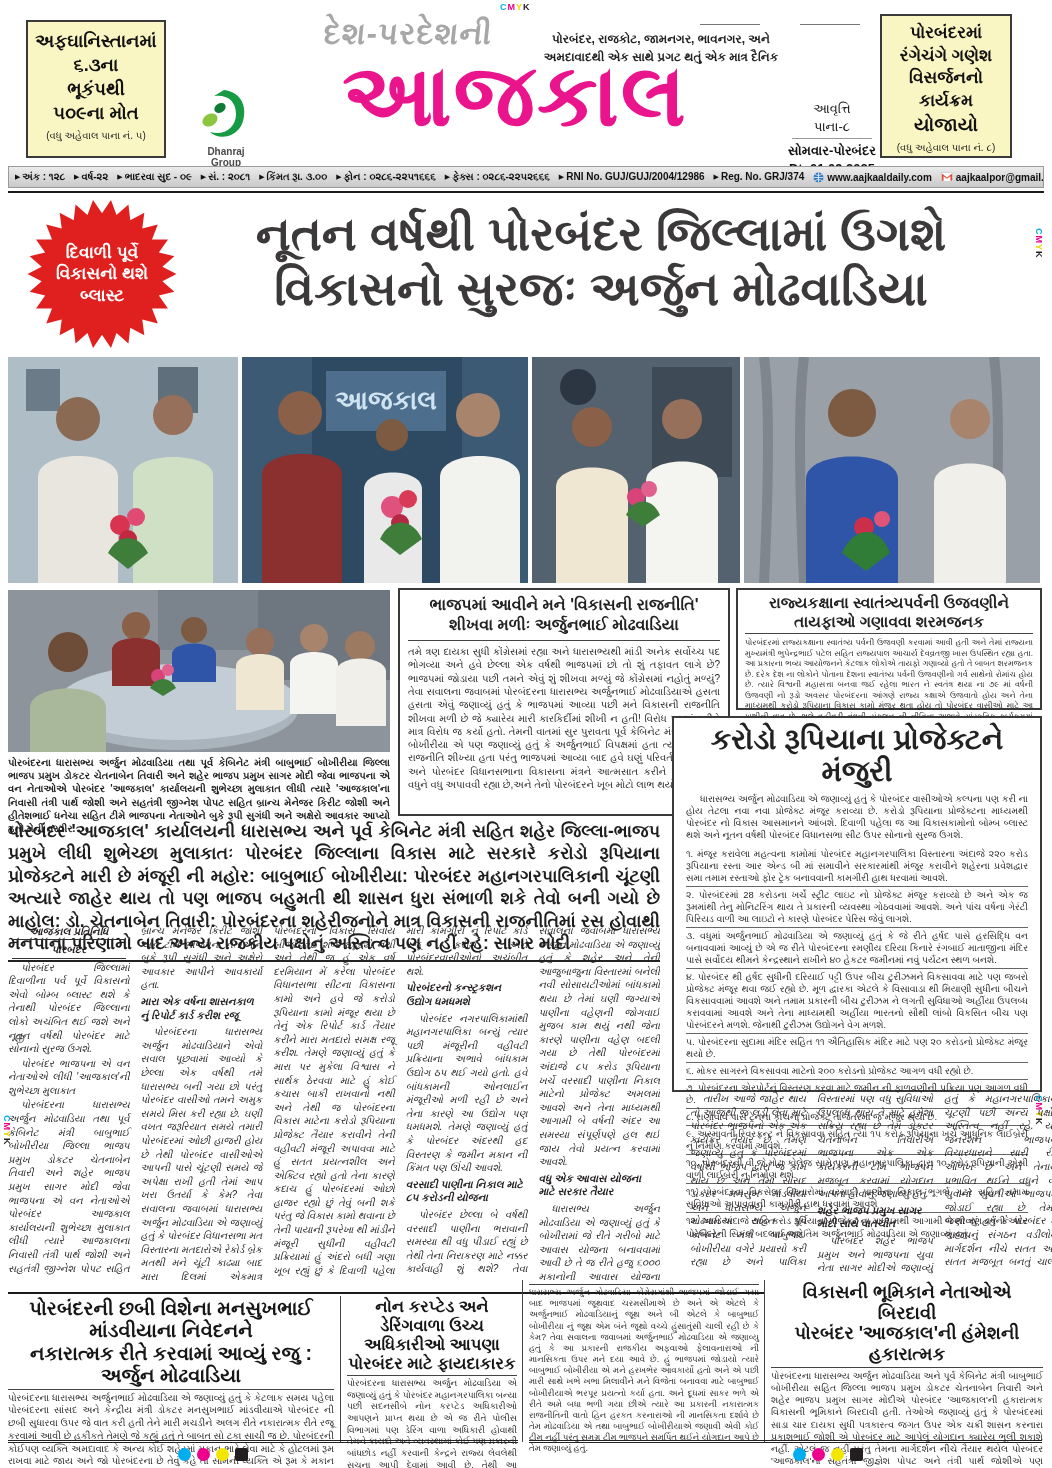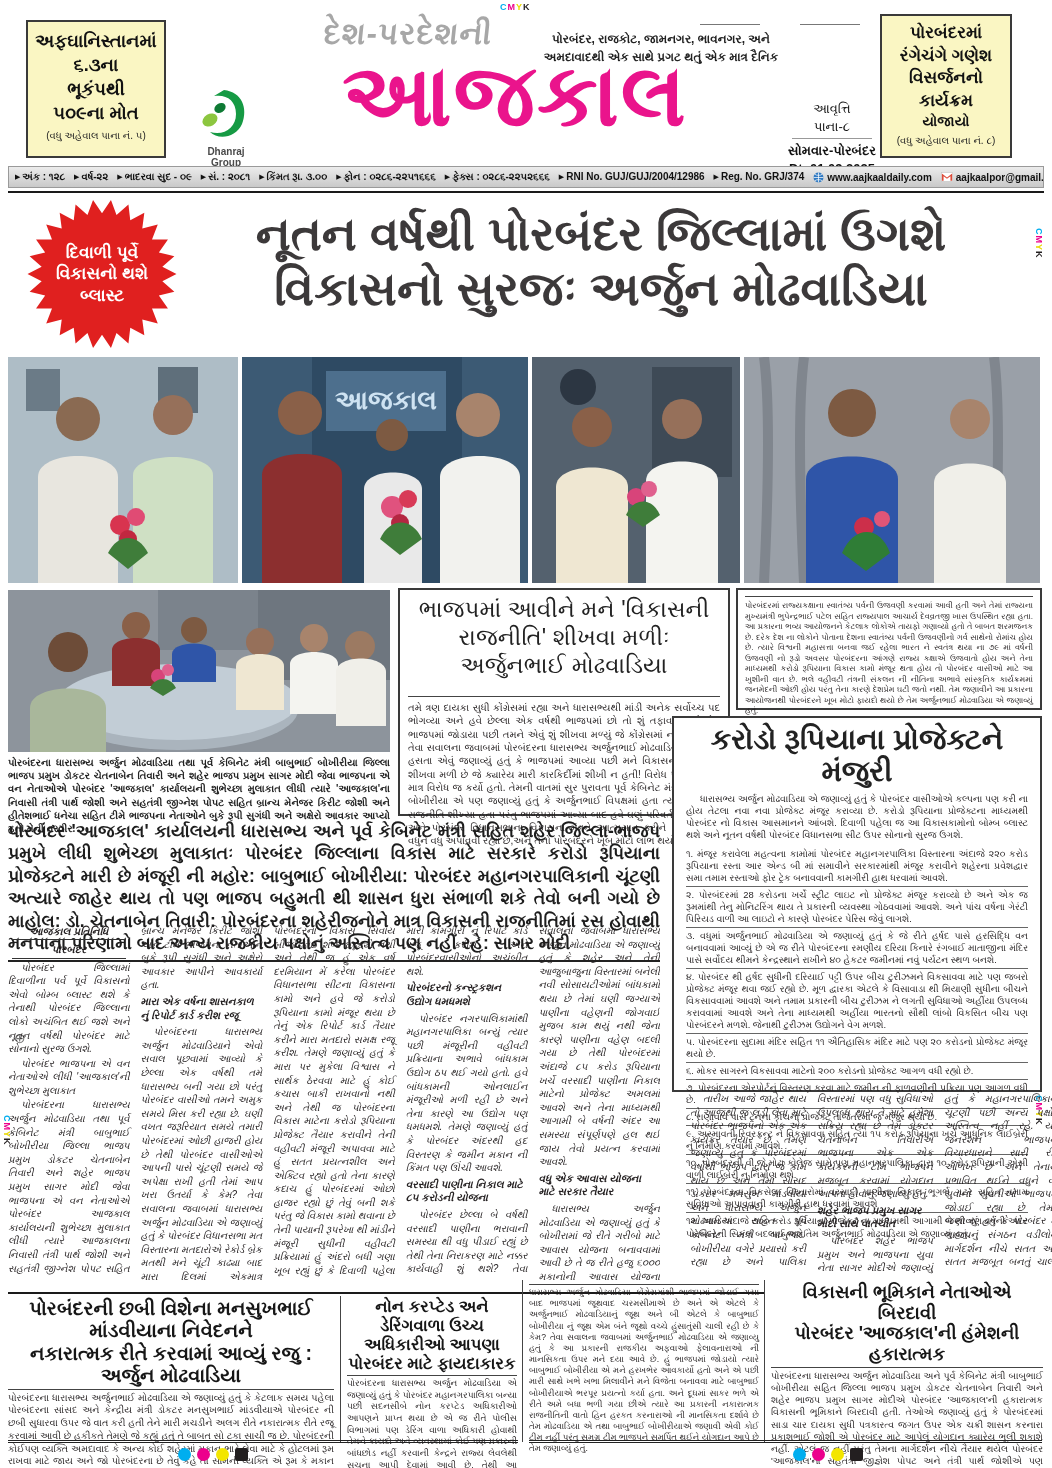--- a/index.html
+++ b/index.html
@@ -25,21 +25,21 @@
   .rule{background:#1a1a1a;}
   
   .badge-text{position:absolute;width:100%;text-align:center;color:#fff;font-weight:bold;font-size:17px;line-height:1.25;top:50%;transform:translateY(-50%);}
   .lead-headline{text-align:center;font-weight:bold;font-size:47px;line-height:1.18;color:#3c393a;letter-spacing:0px;}
   
   .photo{background:#9aa4ad;overflow:hidden;}
   .photo svg{display:block;}
   .caption{font-size:10px;font-weight:bold;text-align:justify;line-height:1.32;color:#222;}
   
   .boxed{border:2px solid #3a3a3a;box-sizing:border-box;padding:5px 8px;background:#fff;}
-  .art-head-lg{font-weight:normal;font-size:23px;line-height:1.22;text-align:center;color:#222;margin-bottom:17px;}
+  .art-head-lg{font-weight:bold;font-size:16px;line-height:1.22;text-align:center;color:#222;margin-bottom:6px;}
   .art-head-md{font-weight:bold;font-size:15.5px;line-height:1.2;text-align:center;color:#222;margin-bottom:2px;}
   .art-head-xl{font-weight:bold;font-size:29px;line-height:1.1;text-align:center;color:#222;margin:2px 0 5px;}
   .art-body{font-size:10px;line-height:1.33;text-align:justify;}
   .art-body-sm{font-size:9px;line-height:1.3;text-align:justify;}
   .hr-thin{border:none;border-top:1px solid #444;margin:2px 0 4px;}
   .crore-intro{font-size:9.4px;line-height:1.3;text-align:justify;text-indent:14px;margin-bottom:4px;}
   .crore-item{font-size:9.4px;line-height:1.28;text-align:justify;padding:2px 0;border-bottom:1px solid #666;}
   .crore-item:last-child{border-bottom:none;}
   
   .standfirst{font-weight:bold;font-size:17.5px;line-height:1.28;text-align:justify;color:#1d1d1d;
@@ -109,21 +109,21 @@
     <div class="ed-rule"></div>
     <div class="ed-bold">સોમવાર-પોરબંદર</div>
     <div class="ed-bold">Dt. 01.09.2025</div>
   </div>
 
   <div class="abs side-box" style="left:880px;top:14px;width:132px;height:144px;padding-top:6px;">
     <div class="bx-line" style="font-size:17px;">પોરબંદરમાં</div>
     <div class="bx-line" style="font-size:17px;">રંગેચંગે ગણેશ</div>
     <div class="bx-line" style="font-size:17px;">વિસર્જનનો</div>
     <div class="bx-line" style="font-size:17px;">કાર્યક્રમ</div>
-    <div class="bx-line" style="font-size:14px;">યોજાયો</div>
+    <div class="bx-line" style="font-size:19px;">યોજાયો</div>
     <div class="bx-note">(વધુ અહેવાલ પાના નં. ૮)</div>
   </div>
 
   <div class="abs infobar">
     <span id="ib-items" style="display:flex;gap:9px;">
         <span class="ib-item">અંક : ૧૨૮</span>
         <span class="ib-item">વર્ષ-૨૨</span>
         <span class="ib-item">ભાદરવા સુદ - ૦૯</span>
         <span class="ib-item">સં. : ૨૦૮૧</span>
         <span class="ib-item">કિંમત રૂા. ૩.૦૦</span>
@@ -262,20 +262,21 @@
   </div>
   <div class="abs caption" style="left:8px;top:756px;width:382px;">પોરબંદરના ધારાસભ્ય અર્જુન મોઢવાડિયા તથા પૂર્વ કેબિનેટ મંત્રી બાબુભાઈ બોખીરીયા જિલ્લા ભાજપ પ્રમુખ ડોકટર ચેતનાબેન તિવારી અને શહેર ભાજપ પ્રમુખ સાગર મોદી જેવા ભાજપના એ વન નેતાઓએ પોરબંદર 'આજકાલ' કાર્યાલયની શુભેચ્છા મુલાકાત લીધી ત્યારે 'આજકાલ'ના નિવાસી તંત્રી પાર્થ જોશી અને સહતંત્રી જીગ્નેશ પોપટ સહિત બ્રાન્ચ મેનેજર કિરીટ જોશી અને હીતેશભાઈ ધનેચા સહિત ટીમે ભાજપના નેતાઓને બુકે રૂપી સુગંધી અને અક્ષેરો આવકાર આપ્યો હતો તેની તસ્વીર.</div>
 
   <div class="abs boxed" style="left:398px;top:588px;width:332px;height:228px;">
     <div class="art-head-lg">ભાજપમાં આવીને મને 'વિકાસની રાજનીતિ' શીખવા મળીઃ અર્જુનભાઈ મોઢવાડિયા</div>
     <hr class="hr-thin">
     <div class="art-body">તમે ત્રણ દાયકા સુધી કોંગ્રેસમાં રહ્યા અને ધારાસભ્યથી માંડી અનેક સર્વોચ્ચ પદ ભોગવ્યા અને હવે છેલ્લા એક વર્ષથી ભાજપમાં છો તો શું તફાવત લાગે છે? ભાજપમાં જોડાયા પછી તમને એવું શું શીખવા મળ્યું જે કોંગ્રેસમાં નહોતું મળ્યું? તેવા સવાલના જવાબમાં પોરબંદરના ધારાસભ્ય અર્જુનભાઈ મોઢવાડિયાએ હસતા હસતા એવું જણાવ્યું હતું કે ભાજપમાં આવ્યા પછી મને વિકાસની રાજનીતિ શીખવા મળી છે જે ક્યારેય મારી કારકિર્દીમાં શીખી ન હતી! વિરોધ પક્ષમાં રહીને માત્ર વિરોધ જ કર્યો હતો. તેમની વાતમાં સુર પુરાવતા પૂર્વ કેબિનેટ મંત્રી બાબુભાઈ બોખીરીયા એ પણ જણાવ્યું હતું કે અર્જુનભાઈ વિપક્ષમાં હતા ત્યારે વિપક્ષની રાજનીતિ શીખ્યા હતા પરંતુ ભાજપમાં આવ્યા બાદ હવે ઘણું પરિવર્તન આવ્યું છે અને પોરબંદર વિધાનસભાના વિકાસના મંત્રને આત્મસાત કરીને સરકારમાંથી વધુને વધુ અપાવવી રહ્યા છે,અને તેનો પોરબંદરને ખૂબ મોટો લાભ થયો છે.</div>
   </div>
 
   <div class="abs boxed" style="left:736px;top:588px;width:306px;height:122px;padding:4px 7px;">
+    <div class="art-head-md">રાજ્યકક્ષાના સ્વાતંત્ર્યપર્વની ઉજવણીને તાયફાઓ ગણાવવા શરમજનક</div>
     <hr class="hr-thin">
     <div class="art-body-sm" style="font-size:8.1px;">પોરબંદરમાં રાજ્યકક્ષાના સ્વાતંત્ર્ય પર્વની ઉજવણી કરવામાં આવી હતી અને તેમાં રાજ્યના મુખ્યમંત્રી ભુપેન્દ્રભાઈ પટેલ સહિત રાજ્યપાલ આચાર્ય દેવવ્રતજી ખાસ ઉપસ્થિત રહ્યા હતા. આ પ્રકારના ભવ્ય આયોજનને કેટલાક લોકોએ તાયફો ગણાવ્યો હતો તે બાબત શરમજનક છે. દરેક દેશ ના લોકોને પોતાના દેશના સ્વાતંત્ર્ય પર્વની ઉજવણીનો ગર્વ સાથેનો રોમાંચ હોય છે. ત્યારે વિશ્વની મહાસત્તા બનવા જઈ રહેલા ભારત ને સ્વતંત્ર થયા ના ૭૯ માં વર્ષની ઉજવણી નો રૂડો અવસર પોરબંદરના આંગણે રાજ્ય કક્ષાએ ઉજવાતો હોય અને તેના માધ્યમથી કરોડો રૂપિયાના વિકાસ કામો મંજૂર થતા હોય તો પોરબંદર વાસીઓ માટે આ ખુશીની વાત છે. ભલે વહીવટી તંત્રની સંકલન ની નીતિના અભાવે સાંસ્કૃતિક કાર્યક્રમમાં જનમેદની ઓછી હોય પરંતુ તેના કારણે દેશપ્રેમ ઘટી જતો નથી. તેમ જણાવીને આ પ્રકારના આયોજનથી પોરબંદરને ખૂબ મોટો ફાયદો થયો છે તેમ અર્જુનભાઈ મોઢવાડિયા એ જણાવ્યું હતું.</div>
   </div>
 
   <div class="abs boxed" style="left:672px;top:716px;width:370px;height:376px;padding:4px 12px;">
     <div class="art-head-xl">કરોડો રૂપિયાના પ્રોજેક્ટને મંજુરી</div>
     <div class="crore-intro">ધારાસભ્ય અર્જુન મોઢવાડિયા એ જણાવ્યું હતું કે પોરબંદર વાસીઓએ કલ્પના પણ કરી ના હોય તેટલા નવા નવા પ્રોજેક્ટ મંજૂર કરાવ્યા છે. કરોડો રૂપિયાના પ્રોજેક્ટના માધ્યમથી પોરબંદર નો વિકાસ આસમાનને આંબશે. દિવાળી પહેલા જ આ વિકાસકામોનો બોમ્બ બ્લાસ્ટ થશે અને નૂતન વર્ષથી પોરબંદર વિધાનસભા સીટ ઉપર સોનાનો સુરજ ઉગશે.</div>
     <div>
         <div class="crore-item">૧. મંજૂર કરાવેલા મહત્વના કામોમાં પોરબંદર મહાનગરપાલિકા વિસ્તારના અંદાજે ૨૨૦ કરોડ રૂપિયાના રસ્તા આર એન્ડ બી માં સમાવીને સરકારમાંથી મંજૂર કરાવીને શહેરના પ્રવેશદ્વાર સમા તમામ રસ્તાઓ ફોર ટ્રેક બનાવવાની કામગીરી હાથ ધરવામાં આવશે.</div>
         <div class="crore-item">૨. પોરબંદરમાં 28 કરોડના ખર્ચે સ્ટ્રીટ લાઇટ નો પ્રોજેક્ટ મંજૂર કરાવ્યો છે અને એક જ રૂમમાંથી તેનુ મોનિટરિંગ થાય તે પ્રકારની વ્યવસ્થા ગોઠવવામાં આવશે. અને પાંચ વર્ષના ગેરંટી પિરિયડ વાળી આ લાઇટો ને કારણે પોરબંદર પેરિસ જેવું લાગશે.</div>

